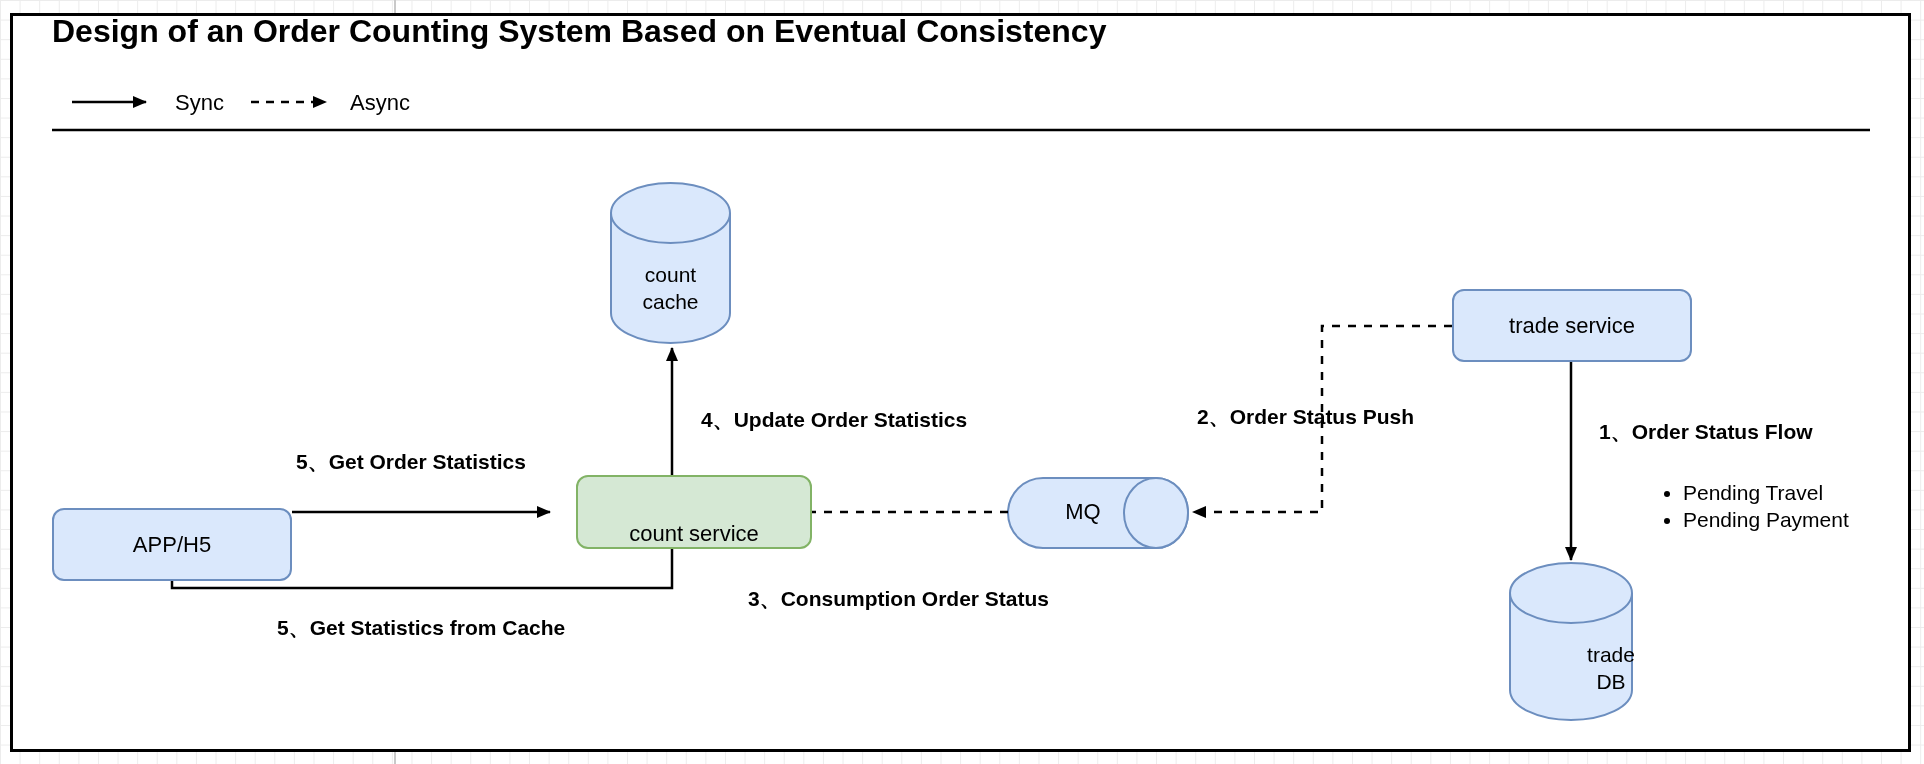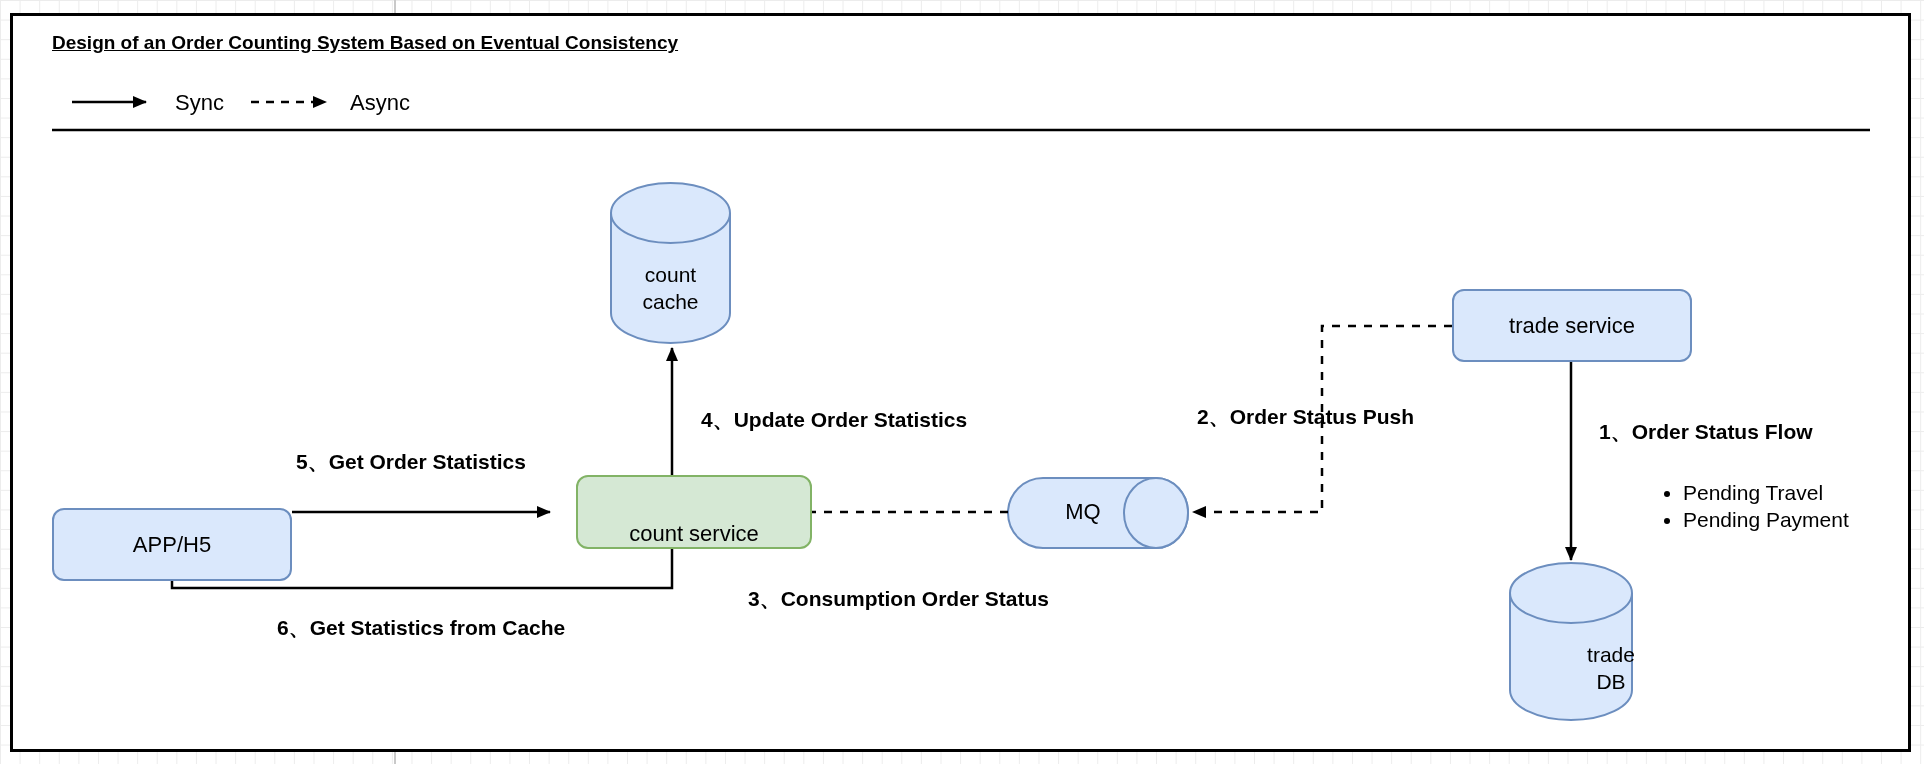--- a/index.html
+++ b/index.html
@@ -13,22 +13,22 @@
     font-family:"Liberation Sans", sans-serif;
     color:#000;
   }
   .page-tick{position:absolute;left:394px;width:2px;height:13px;background:#c9c9c9;}
   .frame{
     position:absolute;left:10px;top:13px;width:1901px;height:739px;
     background:#ffffff;border:3px solid #000;box-sizing:border-box;
   }
   .layer{position:absolute;left:0;top:0;width:1924px;height:764px;}
   .title{
-    position:absolute;left:52px;top:26px;font-size:19px;font-weight:700;
-    line-height:34px;white-space:nowrap;text-decoration:underline;
+    position:absolute;left:52px;top:14px;font-size:32px;font-weight:700;
+    line-height:34px;white-space:nowrap;
   }
   .legend-label{position:absolute;font-size:22px;line-height:23px;top:91px;white-space:nowrap;}
   .node{
     position:absolute;box-sizing:border-box;border:2px solid #6c8ebf;background:#dae8fc;
     border-radius:12px;display:flex;align-items:center;justify-content:center;
     font-size:22px;white-space:nowrap;
   }
   .node.green{border-color:#82b366;background:#d5e8d4;}
   .shape-label{
     position:absolute;text-align:center;font-size:21px;line-height:27px;white-space:nowrap;
@@ -119,20 +119,20 @@
     <div>DB</div>
   </div>
 
   <div class="mq-label" style="left:1008px;top:500px;width:150px;">MQ</div>
 
   <div class="flow-label" style="left:1599px;top:420px;">1、Order Status Flow</div>
   <div class="flow-label" style="left:1197px;top:405px;">2、Order Status Push</div>
   <div class="flow-label" style="left:748px;top:587px;">3、Consumption Order Status</div>
   <div class="flow-label" style="left:701px;top:408px;">4、Update Order Statistics</div>
   <div class="flow-label" style="left:296px;top:450px;">5、Get Order Statistics</div>
-  <div class="flow-label" style="left:277px;top:616px;">6、Get Statistics from Cache</div>
+  <div class="flow-label" style="left:277px;top:616px;">5、Get Statistics from Cache</div>
 
   <ul class="status-list">
     <li>Pending Travel</li>
     <li>Pending Payment</li>
   </ul>
 
 </div>
 
 </body></html>

